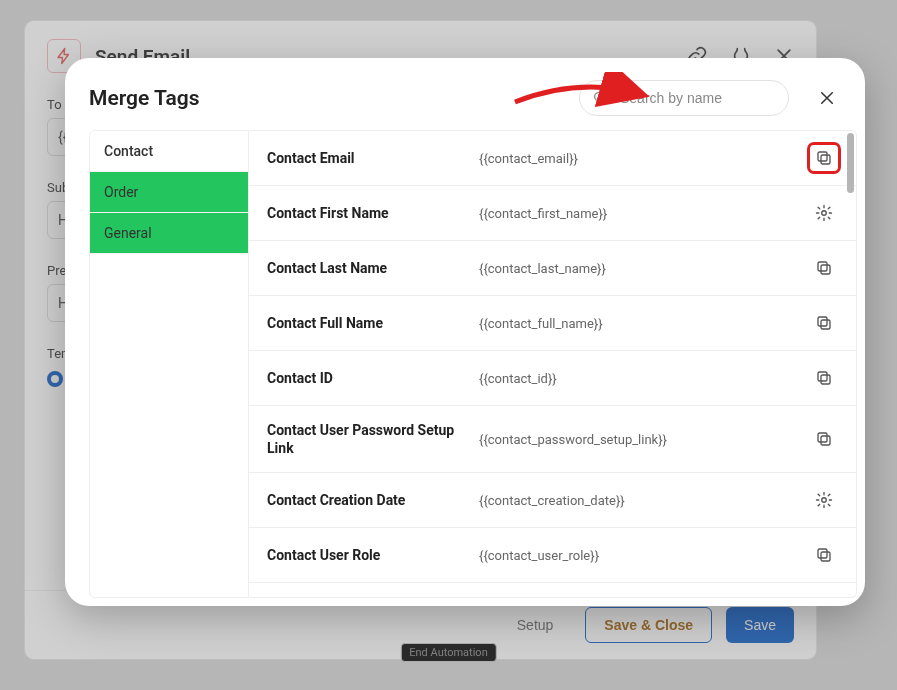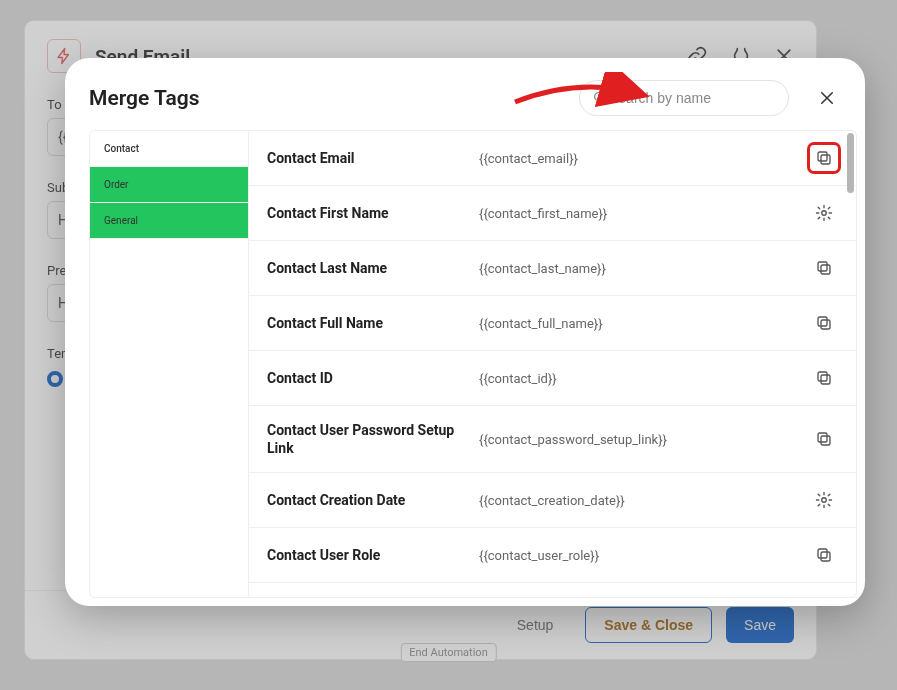--- a/index.html
+++ b/index.html
@@ -58,35 +58,35 @@
     display: flex; flex-direction: column;
   }
   .modal-head {
     display: flex; align-items: center; gap: 16px;
     padding: 22px 24px 14px 24px;
   }
   .modal-title { font-size: 21px; font-weight: 600; color: #222; }
   .spacer { flex: 1; }
   .search {
     width: 210px; height: 36px; border: 1.5px solid #e2e2e2; border-radius: 18px;
-    display: flex; align-items: center; gap: 1px; padding: 0 12px;
+    display: flex; align-items: center; gap: 12px; padding: 0 12px;
   }
   .search input {
     flex: 1; border: none; outline: none; font-size: 14px; color: #444; background: transparent;
   }
   .search input::placeholder { color: #888; }
   .close-x { width: 28px; height: 28px; display: flex; align-items: center; justify-content: center; cursor: pointer; margin-left: 8px; }
 
   .modal-body { flex: 1; display: flex; padding: 0 8px 8px 24px; min-height: 0; }
   .sidebar {
     width: 160px; border: 1px solid #eee; border-radius: 6px 0 0 6px;
     background: #fff; overflow: hidden;
   }
   .side-item {
-    padding: 12px 14px; font-size: 10px; color: #333; cursor: pointer;
+    padding: 12px 14px; font-size: 14px; color: #333; cursor: pointer;
     border-bottom: 1px solid #f3f3f3;
   }
   .side-item.active { background: #fff; font-weight: 500; }
   .side-item:not(.active) { background: #22c55e; }
 
   .list-wrap {
     flex: 1; position: relative; border: 1px solid #eee; border-left: none; border-radius: 0 6px 6px 0;
     overflow: hidden;
   }
   .scroll-track {
@@ -109,21 +109,21 @@
   .arrow {
     position: absolute;
     left: 510px; top: 72px;
     width: 140px; height: 40px; pointer-events: none;
   }
 
   
   .tiny-pill {
     position: absolute; left: 50%; bottom: 28px; transform: translateX(-50%);
     font-size: 11px; color: #888; border: 1px solid #ccc; border-radius: 4px;
-    padding: 2px 8px; background: #ffffff;
+    padding: 2px 8px; background: #000000;
   }
 
   svg { display: block; }
 </style>
 </head>
 <body>
 
 <div class="bg-panel">
   <div class="bg-head">
     <div class="bg-bolt">

